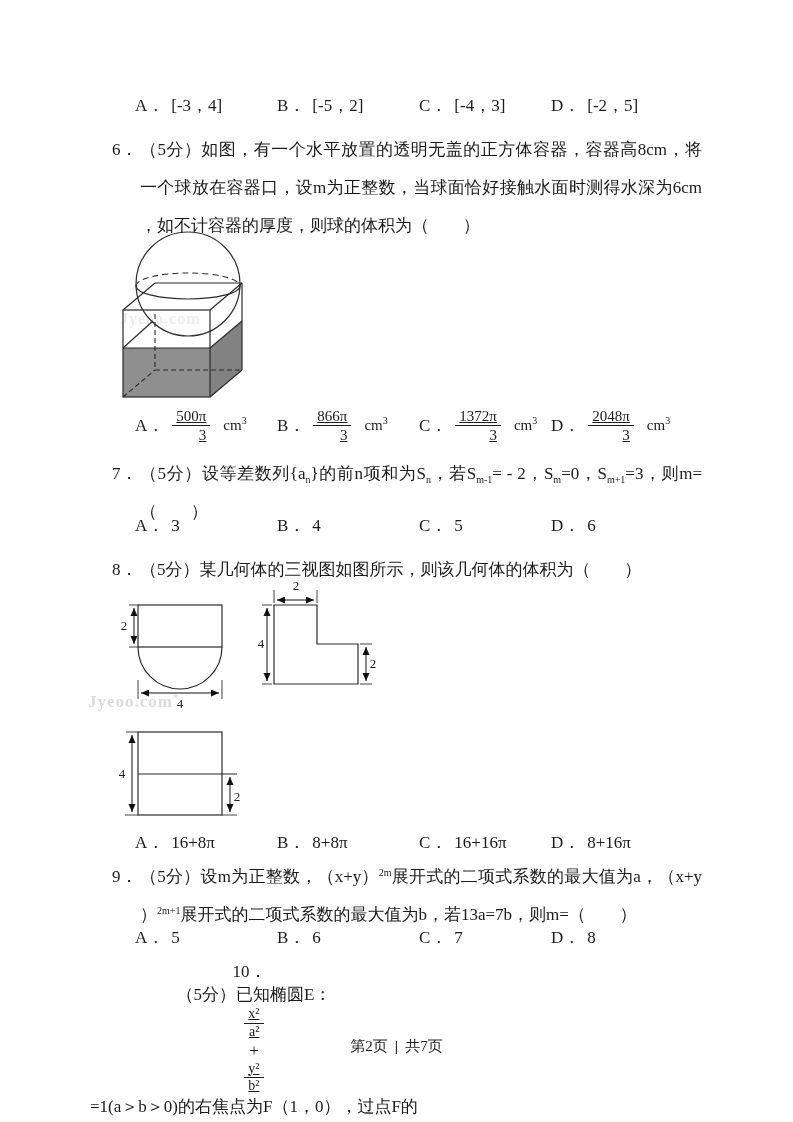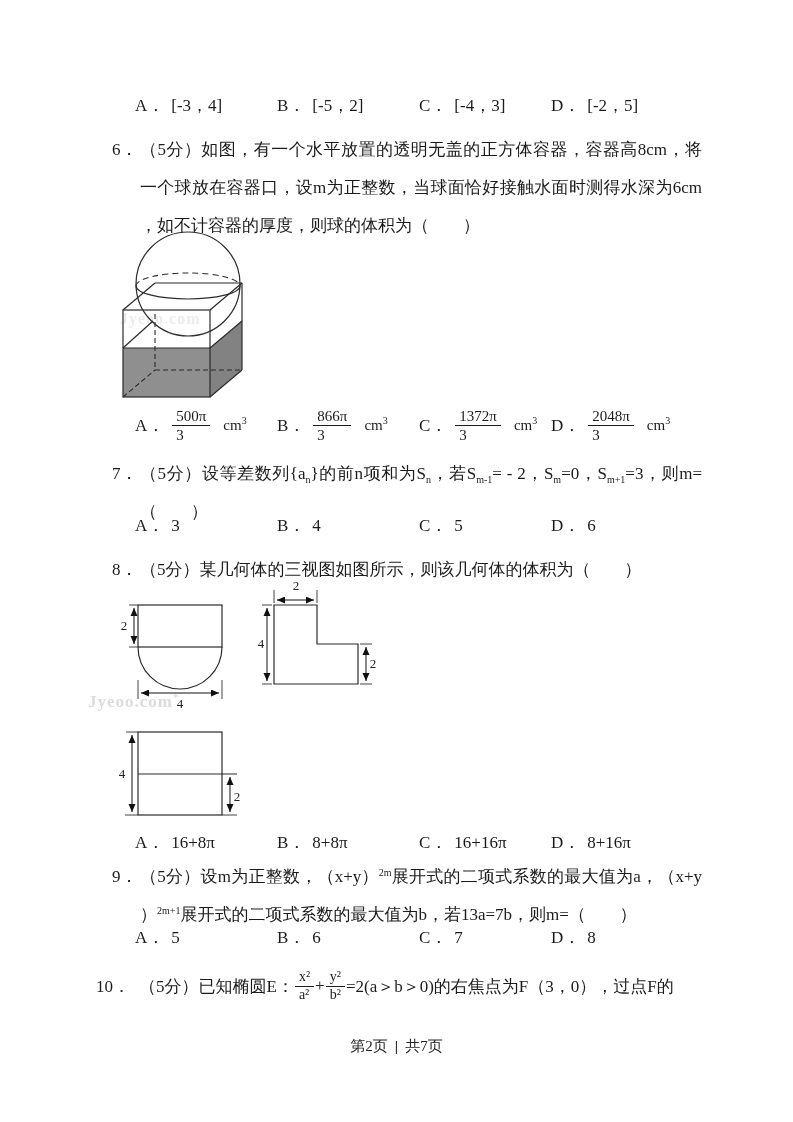--- a/index.html
+++ b/index.html
@@ -9,21 +9,21 @@
   }
   .qnum{position:absolute;font-size:17px;line-height:38px;}
   .para{position:absolute;font-size:17px;line-height:38px;width:562px;}
   .para .line{text-align:justify;}
   .para .line.full{text-align-last:justify;}
   .opt-row{position:absolute;left:0;width:793px;height:24px;}
   .opt{position:absolute;top:0;font-size:17px;display:flex;align-items:center;white-space:nowrap;}
   .opt .lbl{margin-right:7px;}
   .opt-row.fracs{height:50px;}
   .opt-row.fracs .opt{height:50px;}
-  .frac{display:inline-flex;flex-direction:column;align-items:flex-start;font-size:15px;line-height:1.2;margin:0 1px;}
+  .frac{display:inline-flex;flex-direction:column;align-items:flex-end;font-size:15px;line-height:1.2;margin:0 1px;text-decoration:underline;}
   .frac .num{padding:0 4px;border-bottom:1.3px solid #1b1b1b;}
   .frac .den{padding:0 4px;}
   .unit{margin-left:12px;font-size:15px;}
   sub{font-size:10px;vertical-align:-4px;line-height:0;}
   sup{font-size:10px;vertical-align:6px;line-height:0;}
   .q10row{position:absolute;display:flex;align-items:center;font-size:17px;white-space:nowrap;}
   .q10row .qn{margin-right:9px;}
   .q10row .frac{font-size:14px;}
   .footer{position:absolute;left:0;top:1037px;width:793px;text-align:center;font-size:15px;color:#222;}
   .footer .sep{font-weight:bold;margin:0 7px;}
@@ -248,30 +248,30 @@
   <span class="opt" style="left:419px;">
       <span class="lbl">C．</span>
       <span>7</span>
     </span>
   <span class="opt" style="left:551px;">
       <span class="lbl">D．</span>
       <span>8</span>
     </span>
 </div>
 
-<div class="q10row" style="left:96px;top:960px;height:52px;">
+<div class="q10row" style="left:90px;top:960px;height:52px;flex-direction:column;">
   <span class="qn">10．</span>
   <span>（5分）已知椭圆E：</span>
   <span class="frac">
       <span class="num">x²</span>
       <span class="den">a²</span>
     </span>
   <span>+</span>
   <span class="frac">
       <span class="num">y²</span>
       <span class="den">b²</span>
     </span>
-  <span>=2(a＞b＞0)的右焦点为F（3，0），过点F的</span>
+  <span>=1(a＞b＞0)的右焦点为F（1，0），过点F的</span>
 </div>
 
 <div class="footer">
   <span>第2页</span><span class="sep">|</span><span>共7页</span>
 </div>
 
 </body></html>

